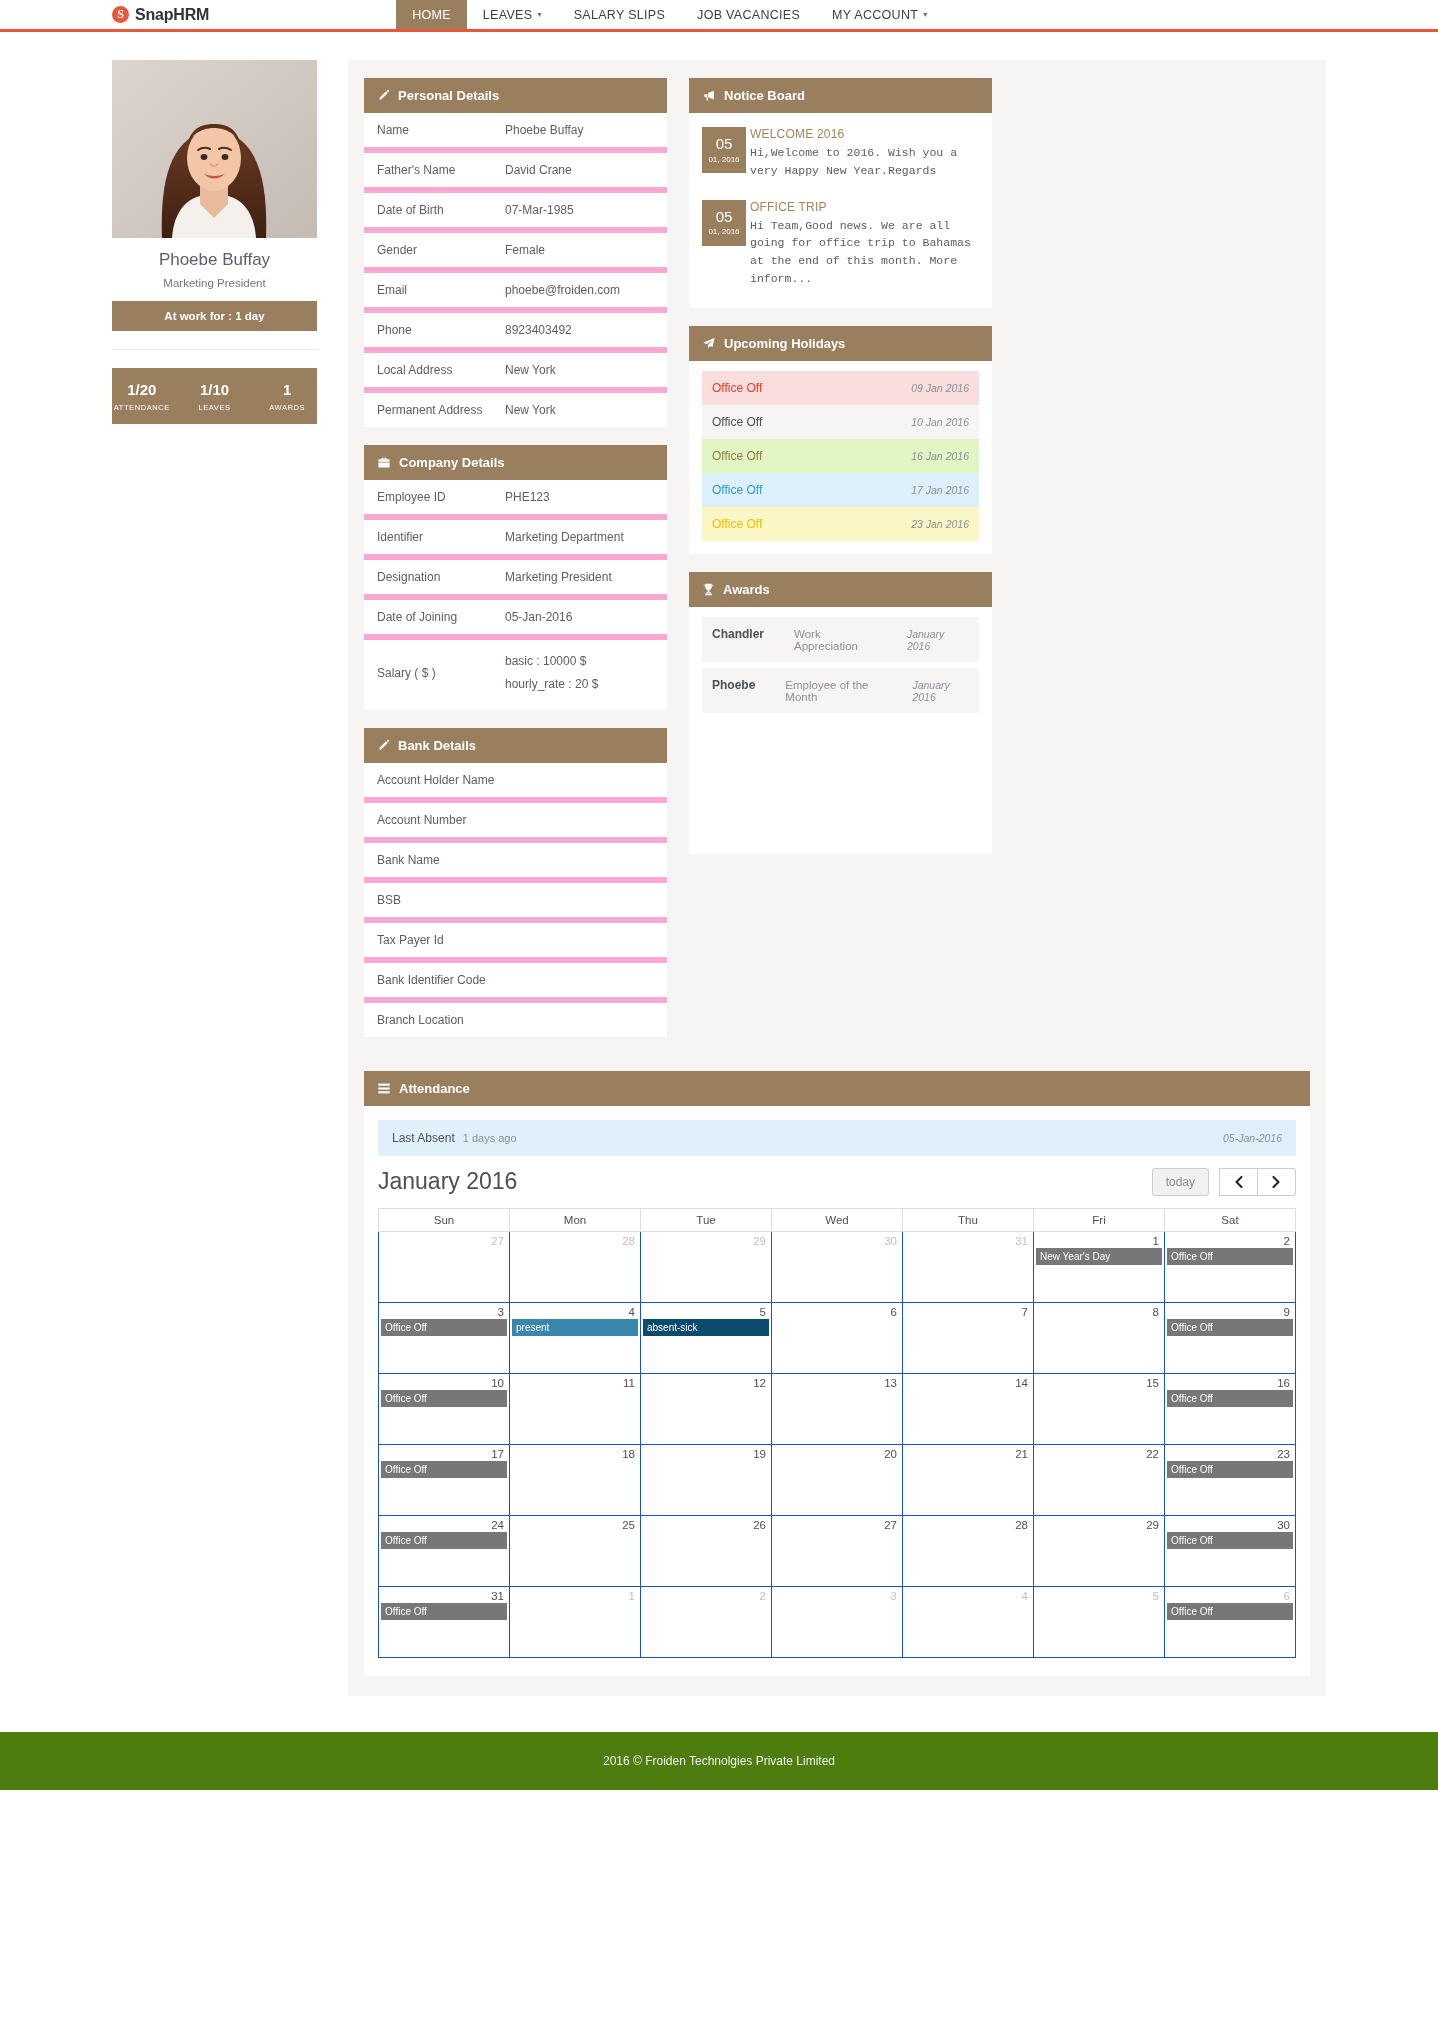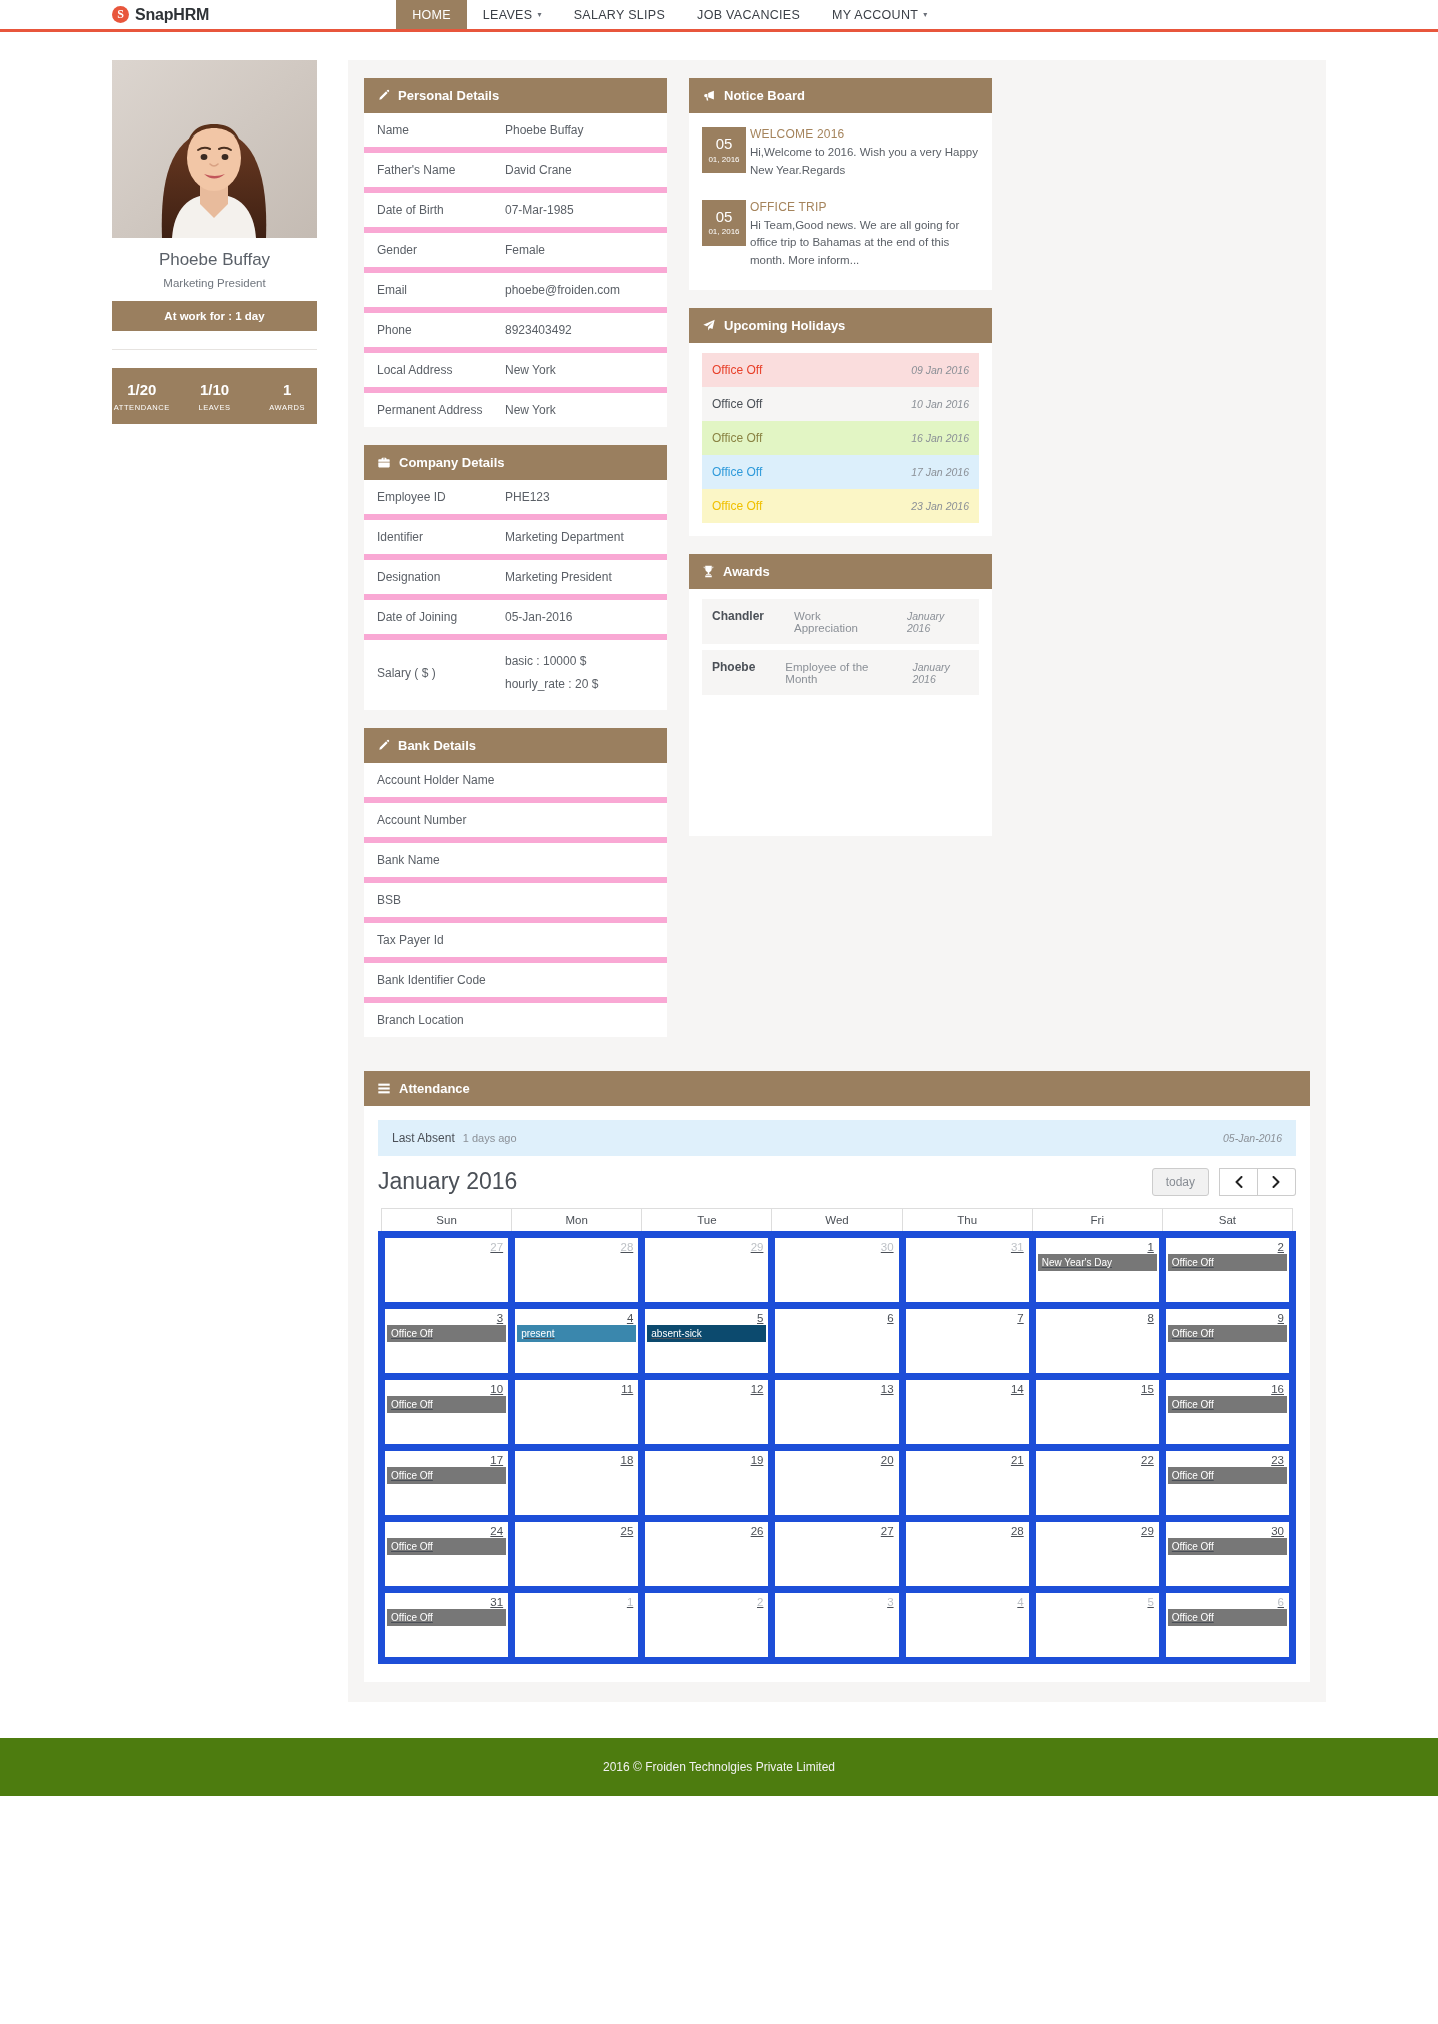--- a/index.html
+++ b/index.html
@@ -145,21 +145,21 @@
   .notice { display: flex; padding: 14px 13px 6px 13px; gap: 4px; }
   .notice-date {
     width: 44px; flex: 0 0 44px; height: 46px;
     background: #9a7f5f; color: #fff;
     display: flex; flex-direction: column; align-items: center; justify-content: center;
   }
   .notice-day { font-size: 15px; line-height: 1.1; }
   .notice-my { font-size: 8px; margin-top: 2px; }
   .notice-text { flex: 1; }
   .notice-title { color: #a5845c; font-size: 12px; letter-spacing: .2px; }
-  .notice-body { color: #5b6067; font-size: 11.5px; line-height: 1.55; margin-top: 3px; }
+  .notice-body { color: #5b6067; font-size: 11.5px; line-height: 1.55; margin-top: 3px; font-family: Liberation Mono, monospace; }
   .notice-spacer { height: 14px; }
 
   
   .holidays { padding: 10px 13px 13px 13px; }
   .holiday {
     display: flex; justify-content: space-between; align-items: center;
     padding: 10px 10px;
     font-size: 12px;
   }
   .holiday .hol-date { font-size: 10.5px; font-style: italic; color: #8b9097; }
@@ -211,27 +211,26 @@
   .btn-nav:last-of-type { border-radius: 0 3px 3px 0; border-left: none; }
   .btn-nav svg { display: block; }
 
   table.cal { width: 100%; border-collapse: collapse; table-layout: fixed; }
   table.cal th {
     border: 1px solid #dddddd;
     font-size: 11.5px; font-weight: normal; color: #4b5057;
     padding: 5px 0; background: #fff;
   }
   table.cal td {
-    border: 7px solid #1d4ed8;
+    border: 1px solid #1d4ed8;
     height: 71px;
     vertical-align: top;
     padding: 0;
     position: relative;
     background: #fff;
-    text-decoration: underline;
   }
   td.other-month { background: #fff; }
   td.other-month .daynum { color: #bdc1c6; }
   td.weekend-off { background: #fcdfcc; }
   td.today-cell { background: #fcf8e3; }
   .daynum { font-size: 11.5px; text-align: right; padding: 3px 5px 0 0; color: #4b5057; }
   .evt {
     font-size: 10px;
     color: #fff;
     padding: 2px 4px;

